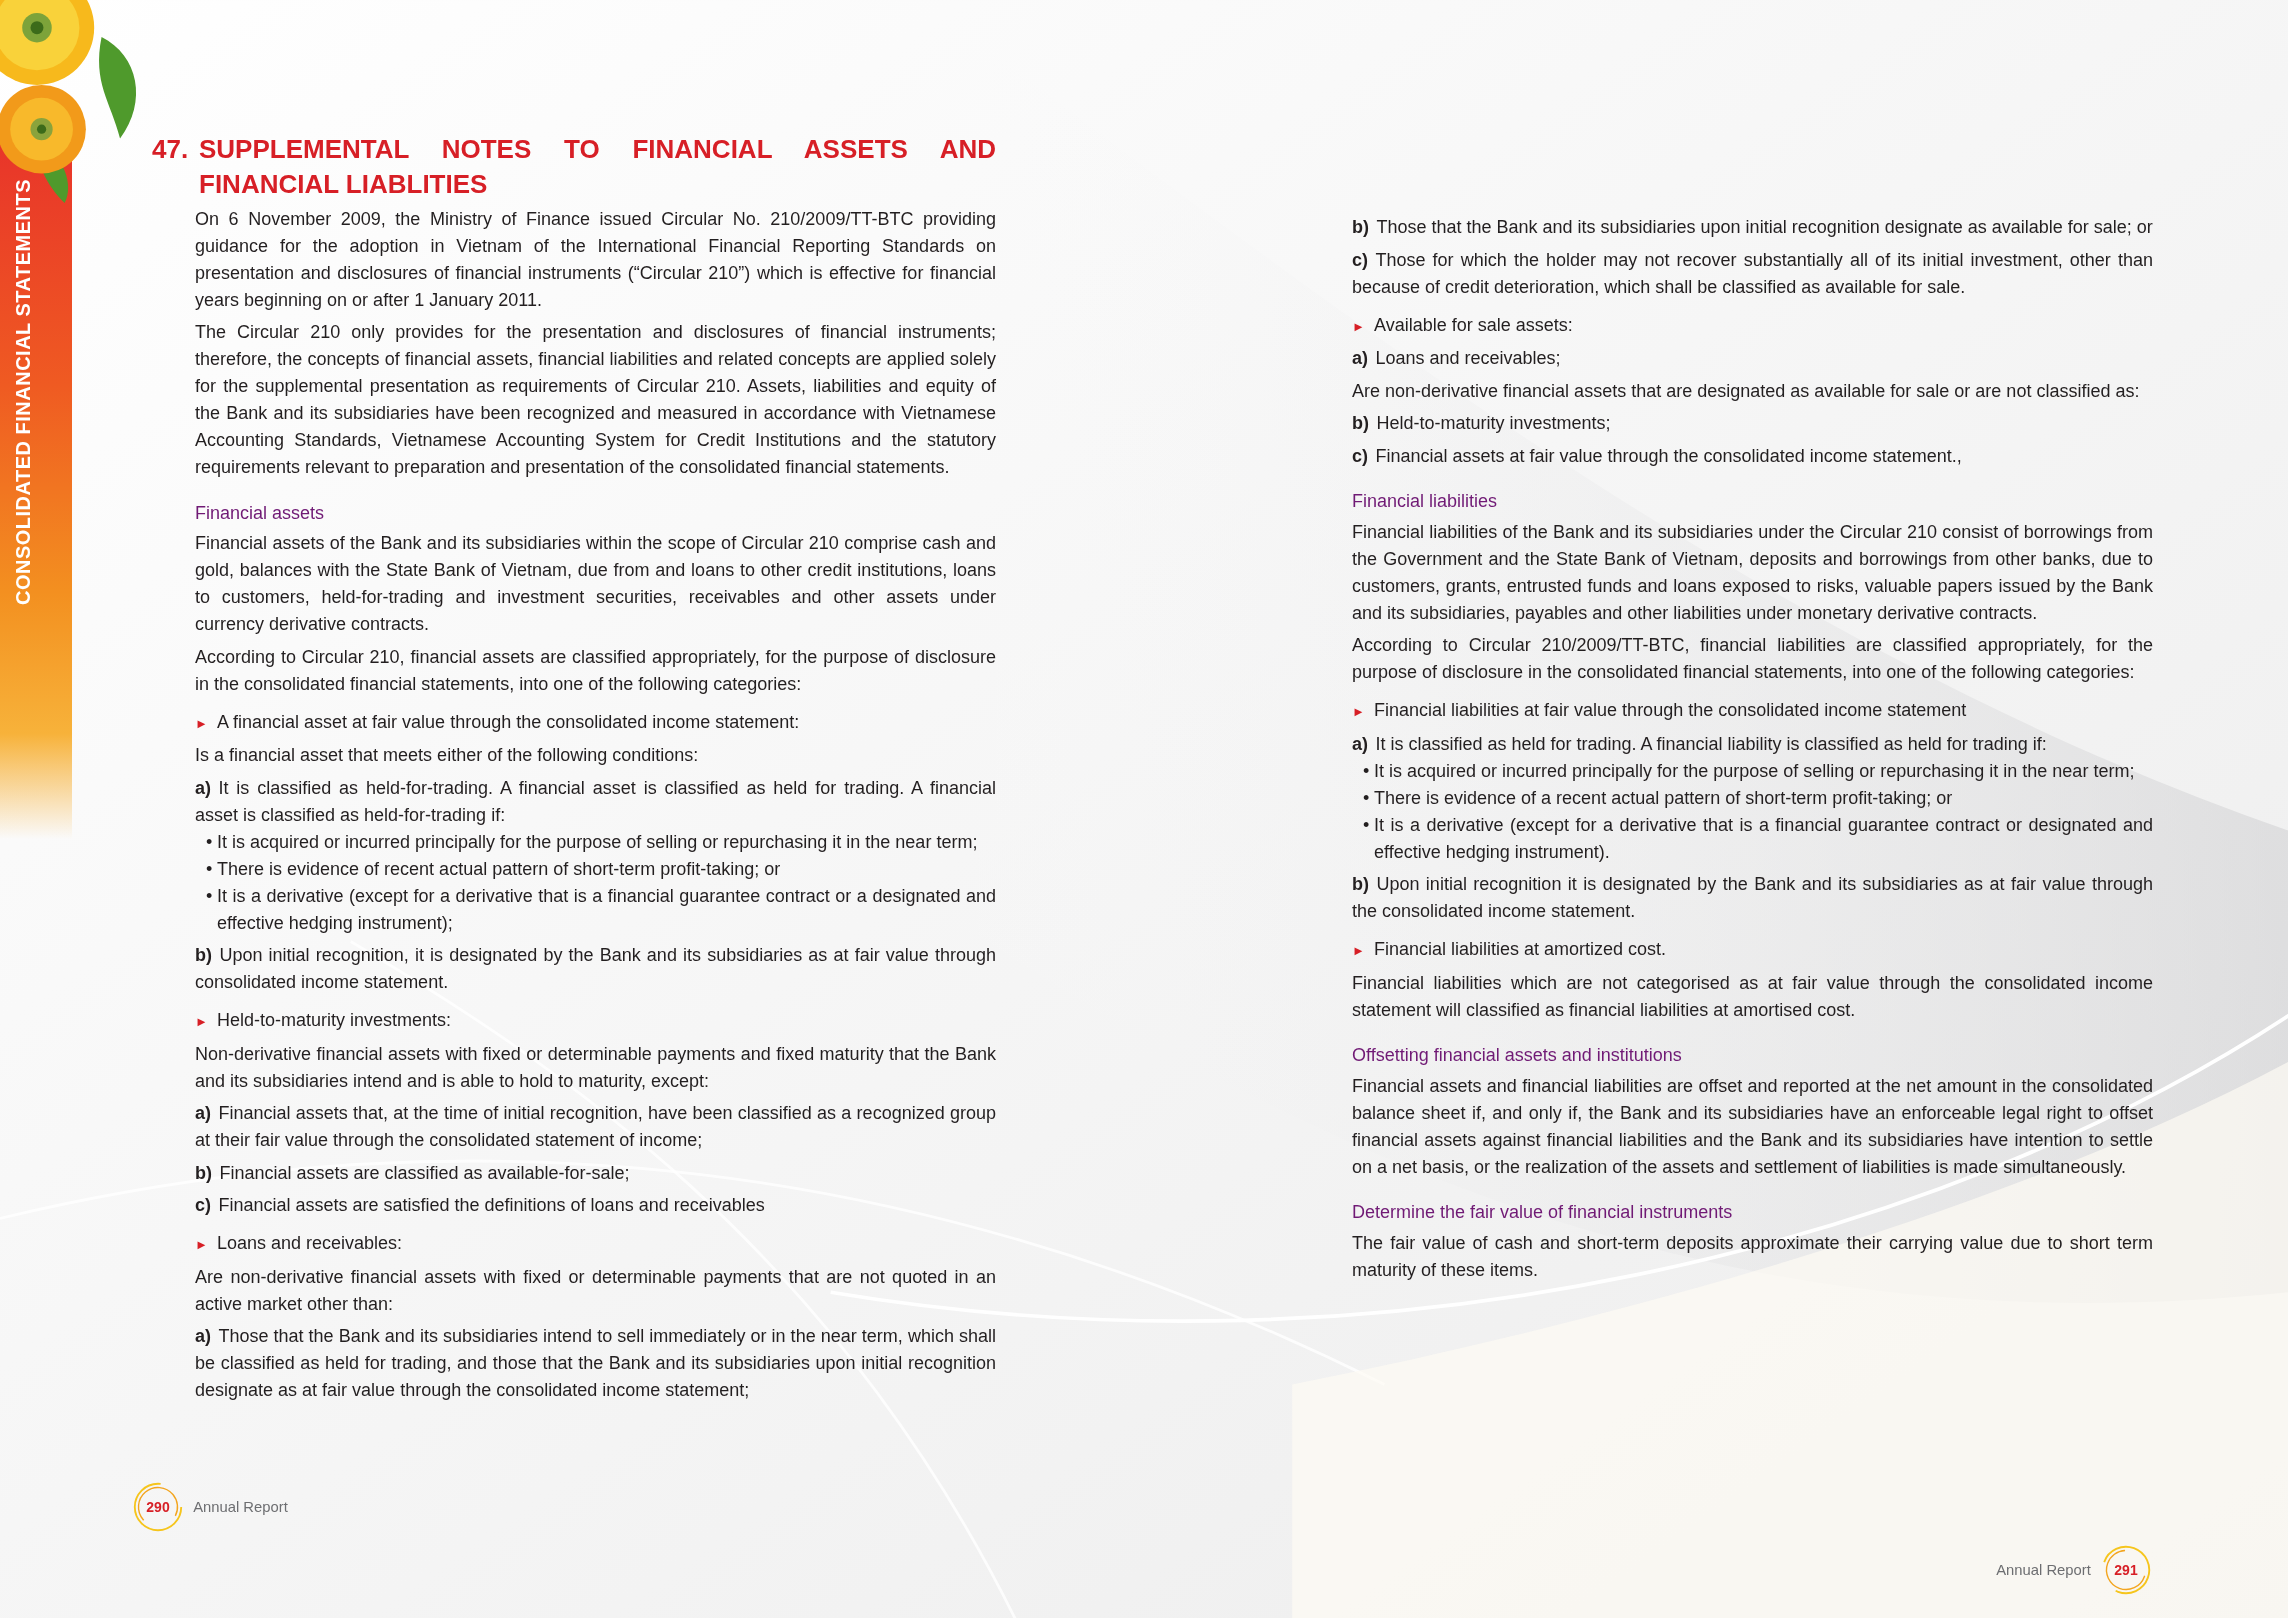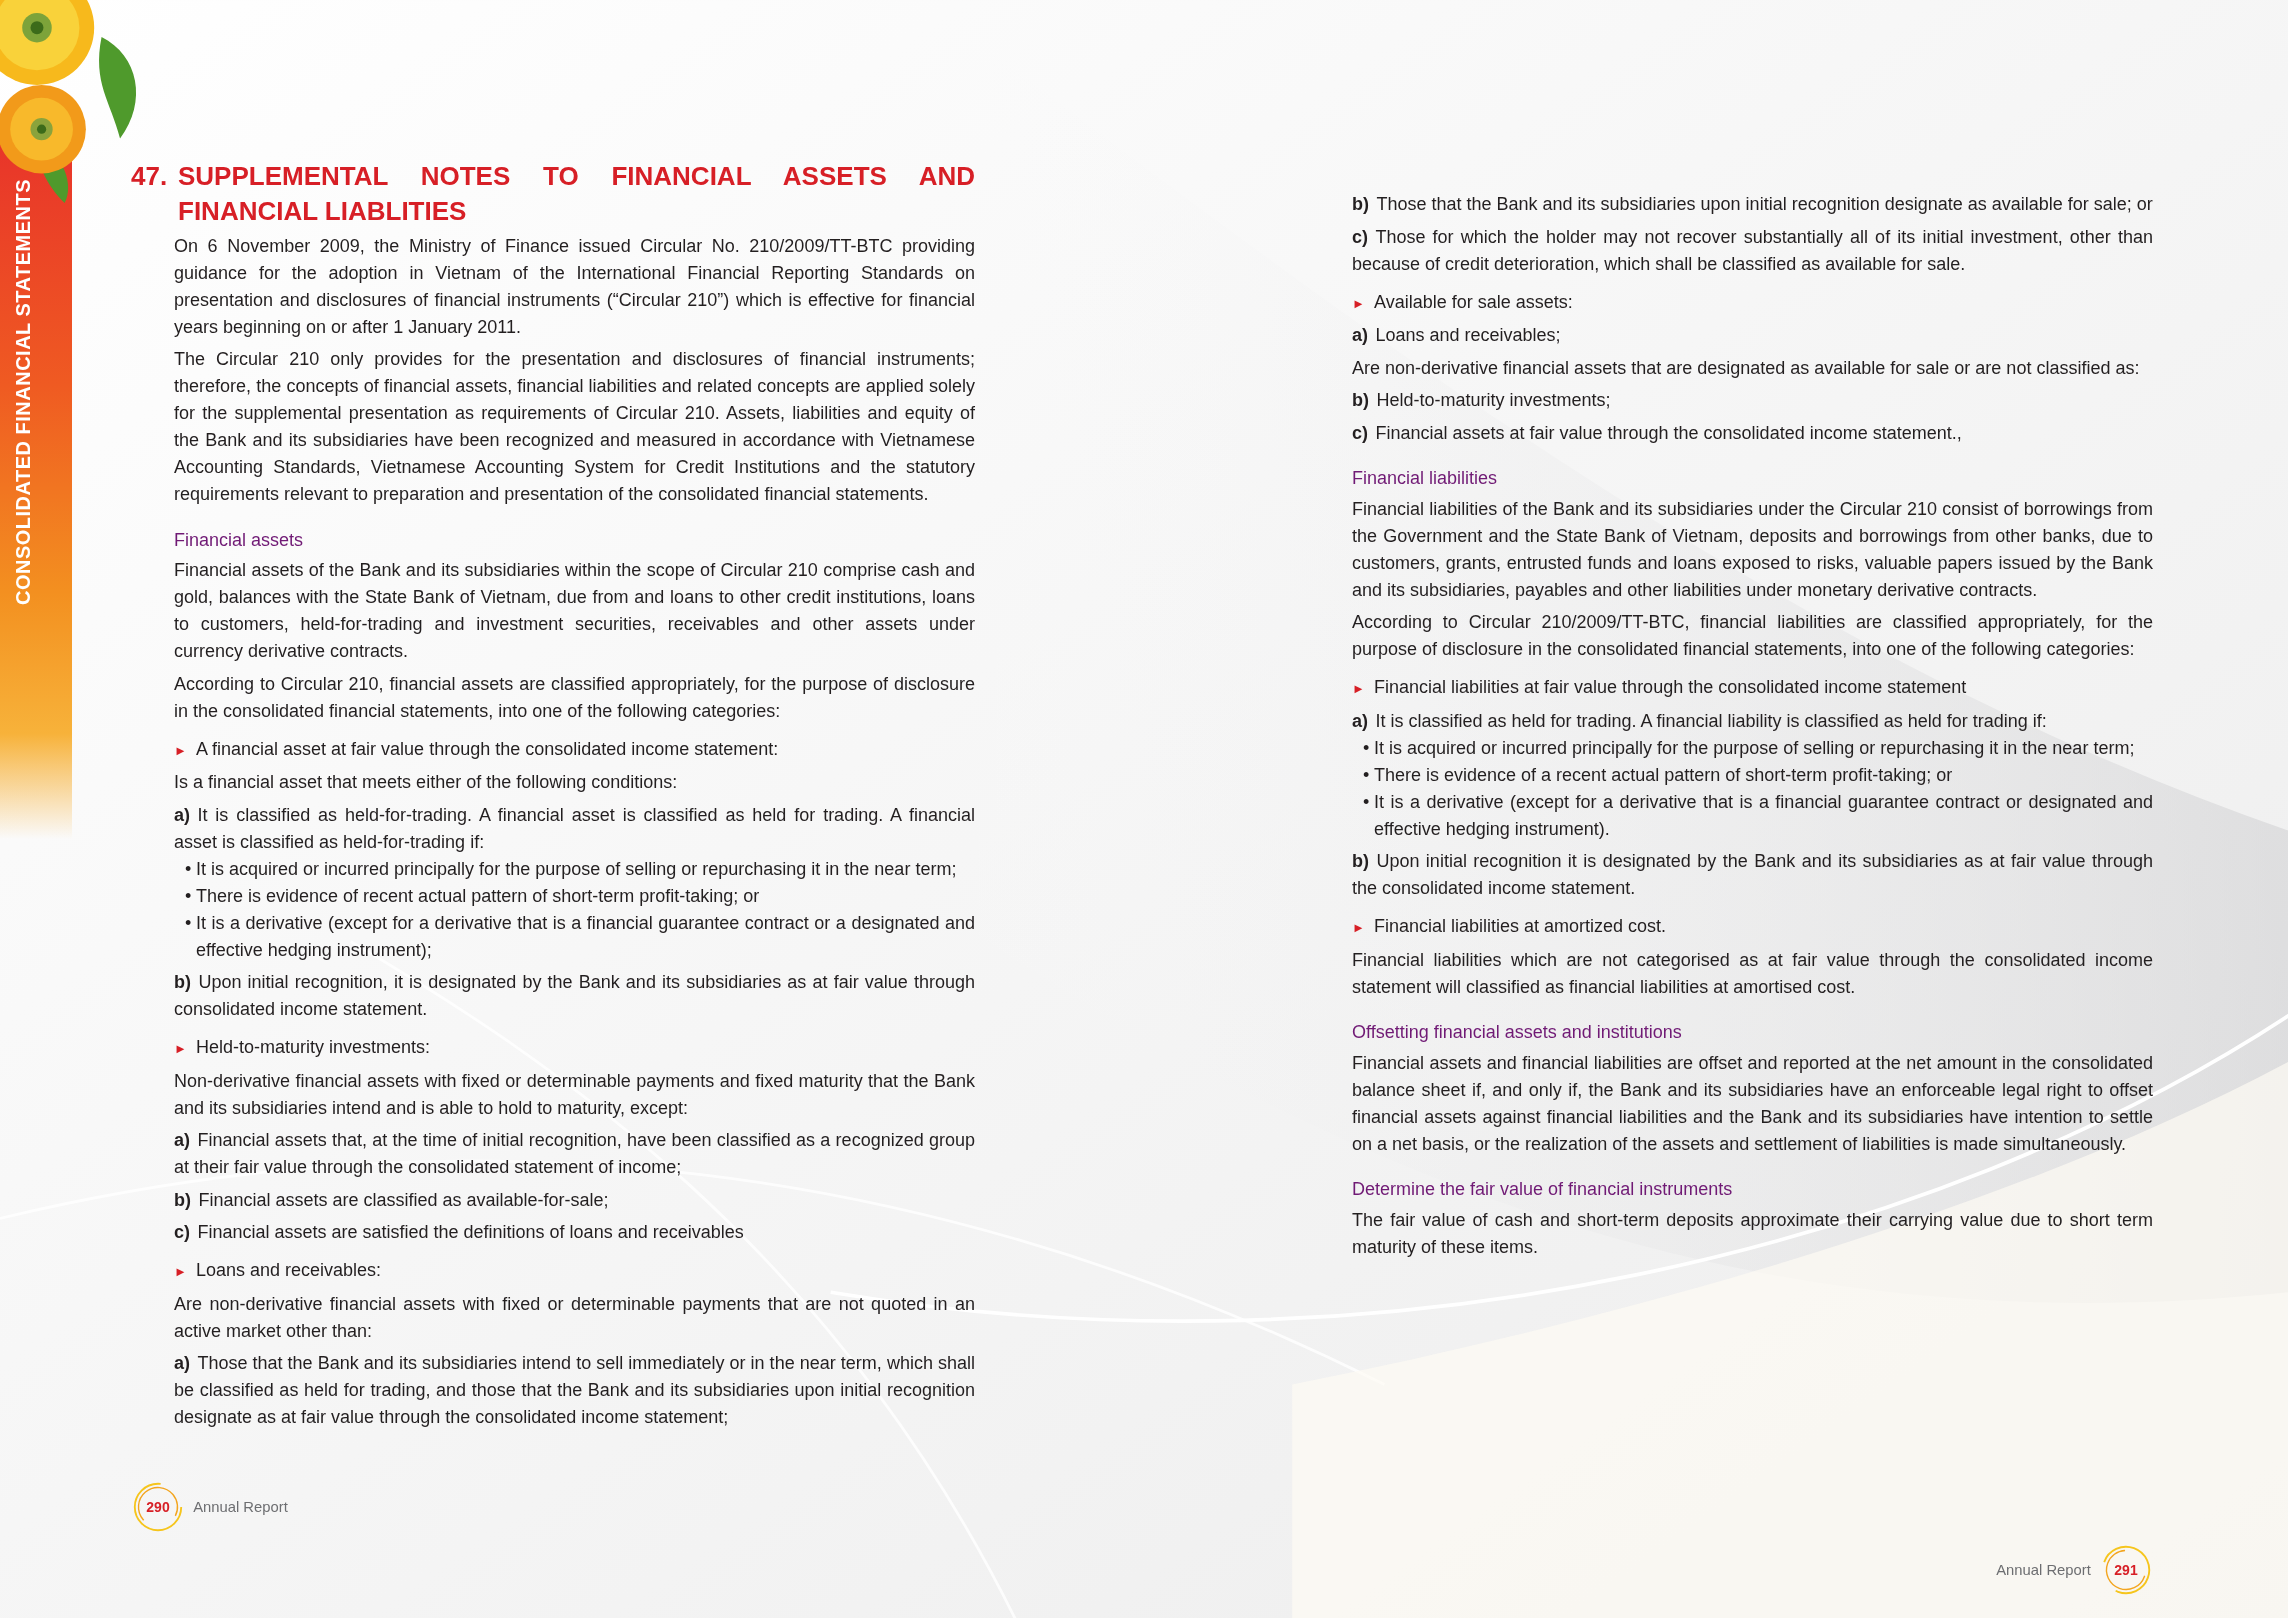--- a/index.html
+++ b/index.html
@@ -20,22 +20,22 @@
   .sidebar-label span {
     position:absolute; left:0; top:0; transform:rotate(-90deg); transform-origin:left top;
     white-space:nowrap; color:#fff; font-weight:bold; font-size:20px; letter-spacing:0.5px;
     display:block; width:406px; text-align:center; margin-left:0; margin-top:0;
   }
   .flowers { position:absolute; left:0; top:0; z-index:3; }
   .col {
     position:absolute; z-index:4; width:801px; font-size:18px; line-height:27px;
     text-align:justify;
   }
-  .col-left { left:174px; top:132px;margin-top:27px; }
-  .col-right { left:1352px; top:191px; }
+  .col-left { left:195px; top:132px; }
+  .col-right { left:1352px; top:214px; }
   .title {
     color:#d71f26; font-weight:bold; font-size:26px; line-height:35px; margin:0 0 3.7px 0;
     display:flex;
   }
   .title .num { width:47px; flex:none; margin-left:-43px; }
   .p { margin:0 0 5.5px 0; }
   .h { color:#701a75; font-weight:normal; font-size:18px; margin:18.5px 0 3.7px 0; }
   .arrow-item { margin:11px 0 5.5px 0; display:flex; align-items:baseline; }
   .arrow-item .tri { color:#d71f26; font-size:13px; width:22px; flex:none; }
   .lbl { font-weight:bold; margin-right:7.4px; }

